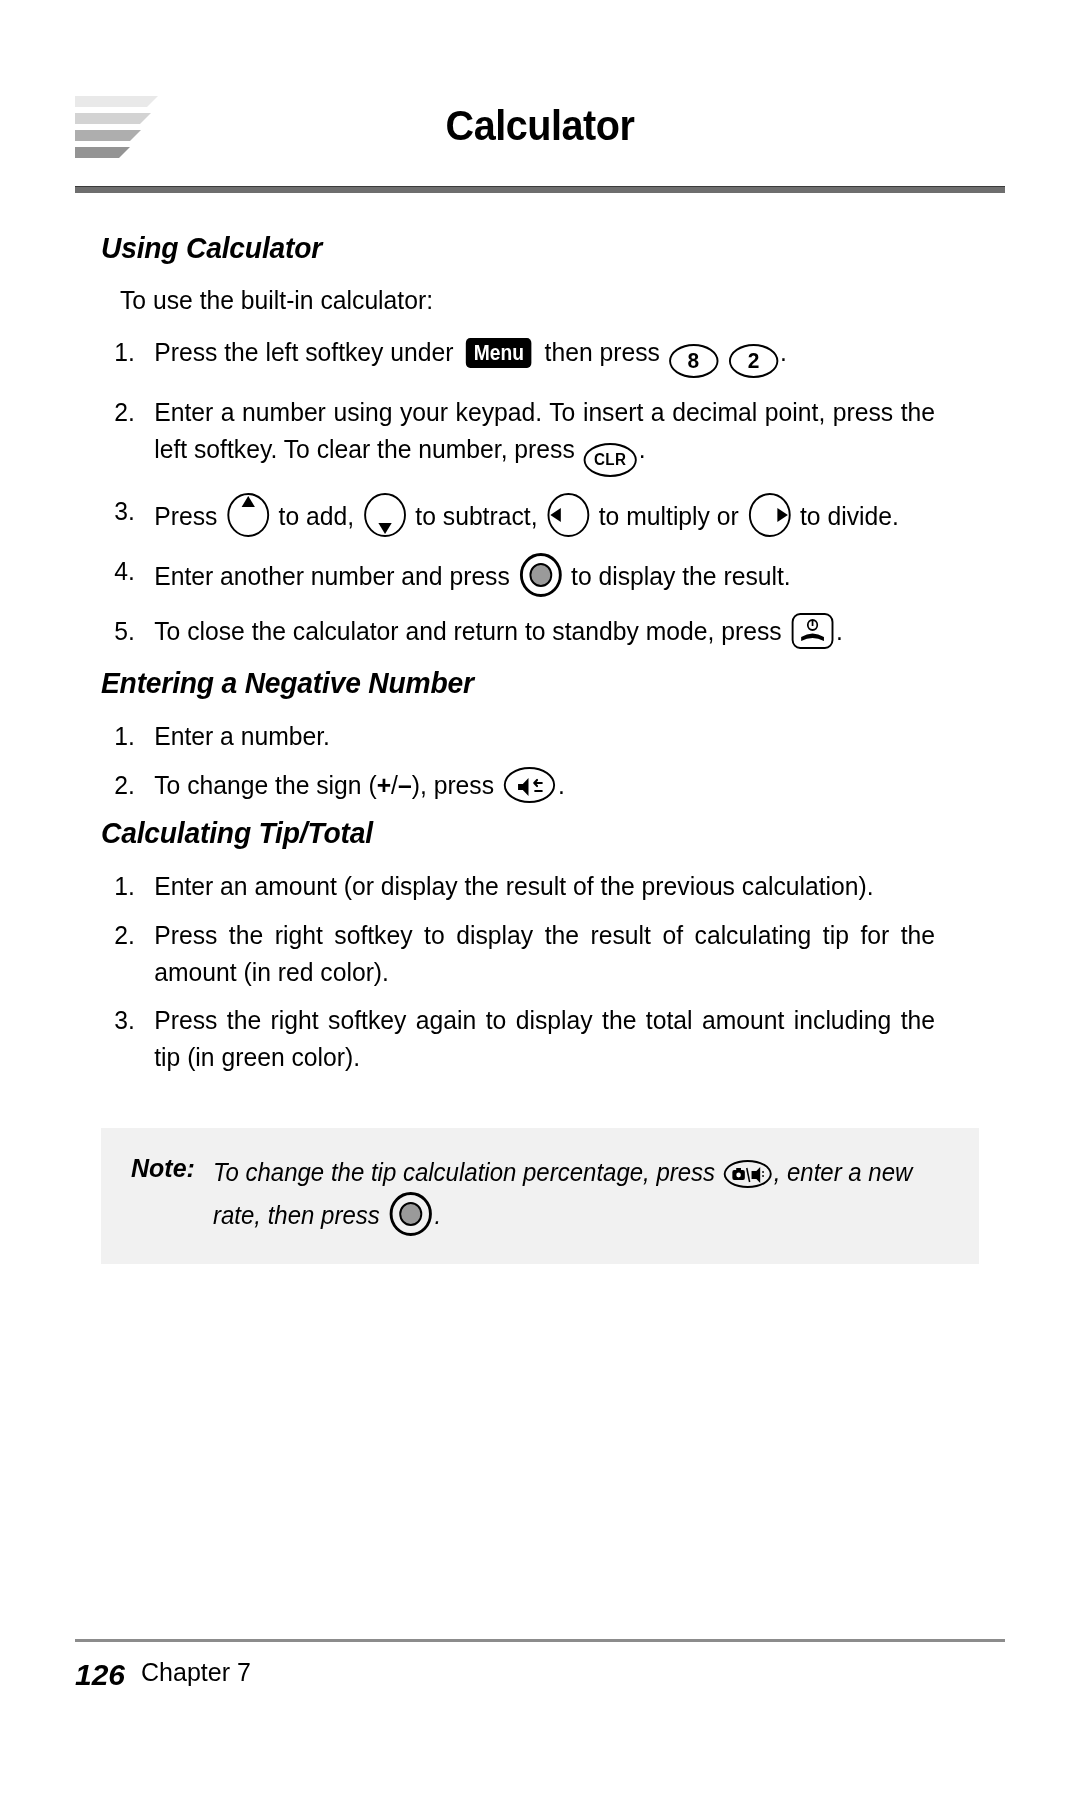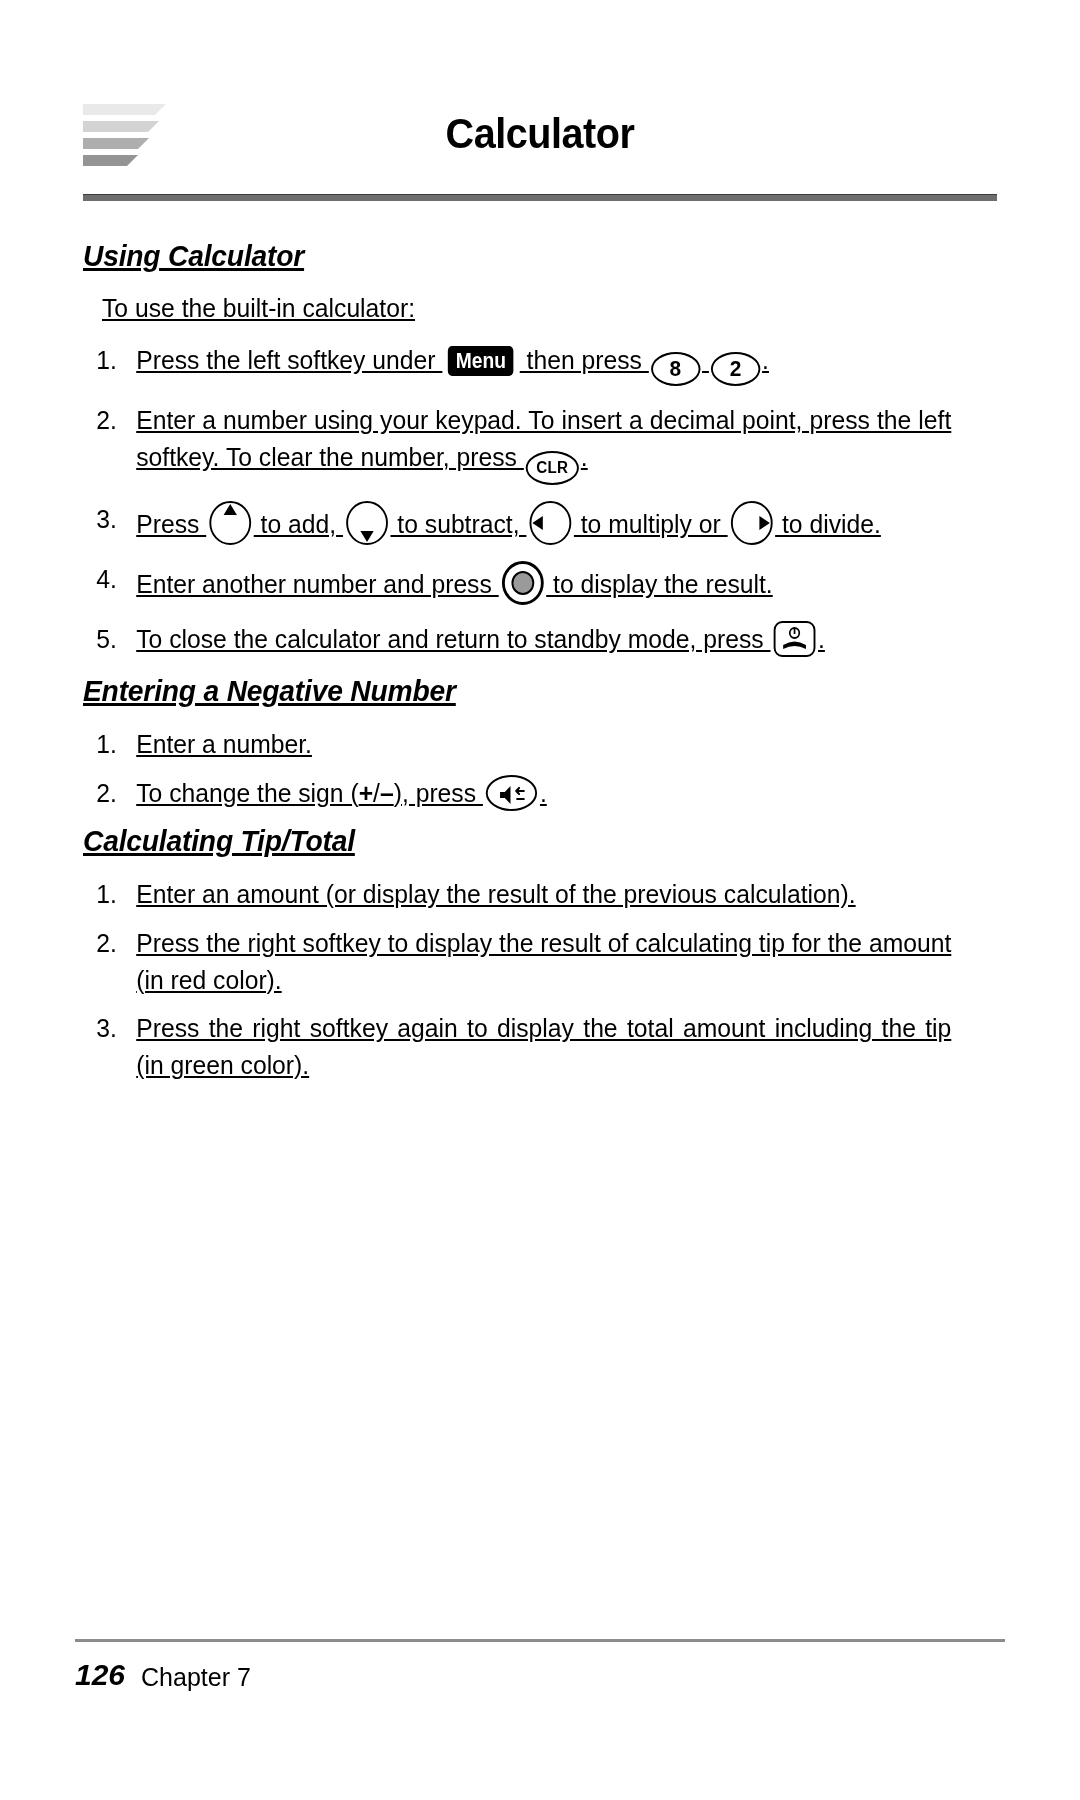--- a/index.html
+++ b/index.html
@@ -11,21 +11,21 @@
     font-family: "Liberation Sans", "DejaVu Sans", sans-serif;
     color: #000000;
     position: relative;
     overflow: hidden;
   }
   .page {
     position: absolute;
     left: 0; top: 0;
     width: 1080px;
     height: 1800px;
-    padding: 8px;
+    padding: 0;
     border-radius: 29px;
   }
 
   
   .header {
     position: relative;
     margin: 92px 75px 0 75px;
     height: 82px;
   }
   .logo {
@@ -69,23 +69,22 @@
   }
   .header-rule {
     margin: 12px 75px 0 75px;
     height: 7px;
     background: #6e6e6e;
     border-top: 1px solid #3a3a3a;
   }
 
   
   .content {
-    margin: 0 75px;
+    margin: 0 101px;
     padding-top: 38px;
-    text-decoration: underline;
   }
   h2.section {
     font-size: 30px;
     font-weight: bold;
     font-style: italic;
     margin: 0 0 18px 0;
     letter-spacing: -0.2px;
     transform: scaleX(0.94);
     transform-origin: left center;
   }
@@ -279,21 +278,21 @@
     right: 75px;
     bottom: 108px;
   }
   .footer-rule {
     height: 3px;
     background: #8c8c8c;
     margin-bottom: 16px;
   }
   .footer-row {
     display: flex;
-    align-items: flex-end;
+    align-items: flex-start;
   }
   .page-num {
     font-size: 30px;
     font-weight: bold;
     font-style: italic;
     margin-right: 16px;
   }
   .chapter-label {
     font-size: 25px;
   }
@@ -339,20 +338,31 @@
                 </svg></span>.</span></li>
         </ol>
         <h2 class="section section-gap">Calculating Tip/Total</h2>
         <ol class="steps tight">
           <li><span class="num">1.</span><span class="txt">Enter an amount (or display the result of the previous calculation).</span></li>
           <li><span class="num">2.</span><span class="txt">Press the right softkey to display the result of calculating tip for the amount (in red color).</span></li>
           <li><span class="num">3.</span><span class="txt">Press the right softkey again to display the total amount including the tip (in green color).</span></li>
         </ol>
       </div>
 
+    <div class="note-box" style="background: rgb(241, 241, 241);">
+      <div class="note-label">Note:</div>
+      <div class="note-body" id="note-body">To change the tip calculation percentage, press <span class="key key-camera"><svg width="36" height="18" viewBox="0 0 36 18">
+              <rect x="1" y="4" width="13" height="10" rx="2" fill="#000"></rect>
+              <rect x="5" y="2" width="5" height="3" fill="#000"></rect>
+              <circle cx="7.5" cy="9" r="2.4" fill="#fff"></circle>
+              <line x1="16" y1="2" x2="19" y2="16" stroke="#000" stroke-width="1.6"></line>
+              <path d="M21 5 L26 5 L30 1 L30 17 L26 13 L21 13 Z" fill="#000"></path>
+              <path d="M32 6 L34 6 M32 10 L34 10" stroke="#000" stroke-width="1.4"></path>
+            </svg></span>, enter a new rate, then press <span class="key key-ok"><span class="inner"></span></span>.</div>
+    </div>
   </div>
 
   <div class="footer">
     <div class="footer-rule" style="background: rgb(140, 140, 140);"></div>
     <div class="footer-row">
       <div class="page-num">126</div>
       <div class="chapter-label">Chapter 7</div>
     </div>
   </div>
 

